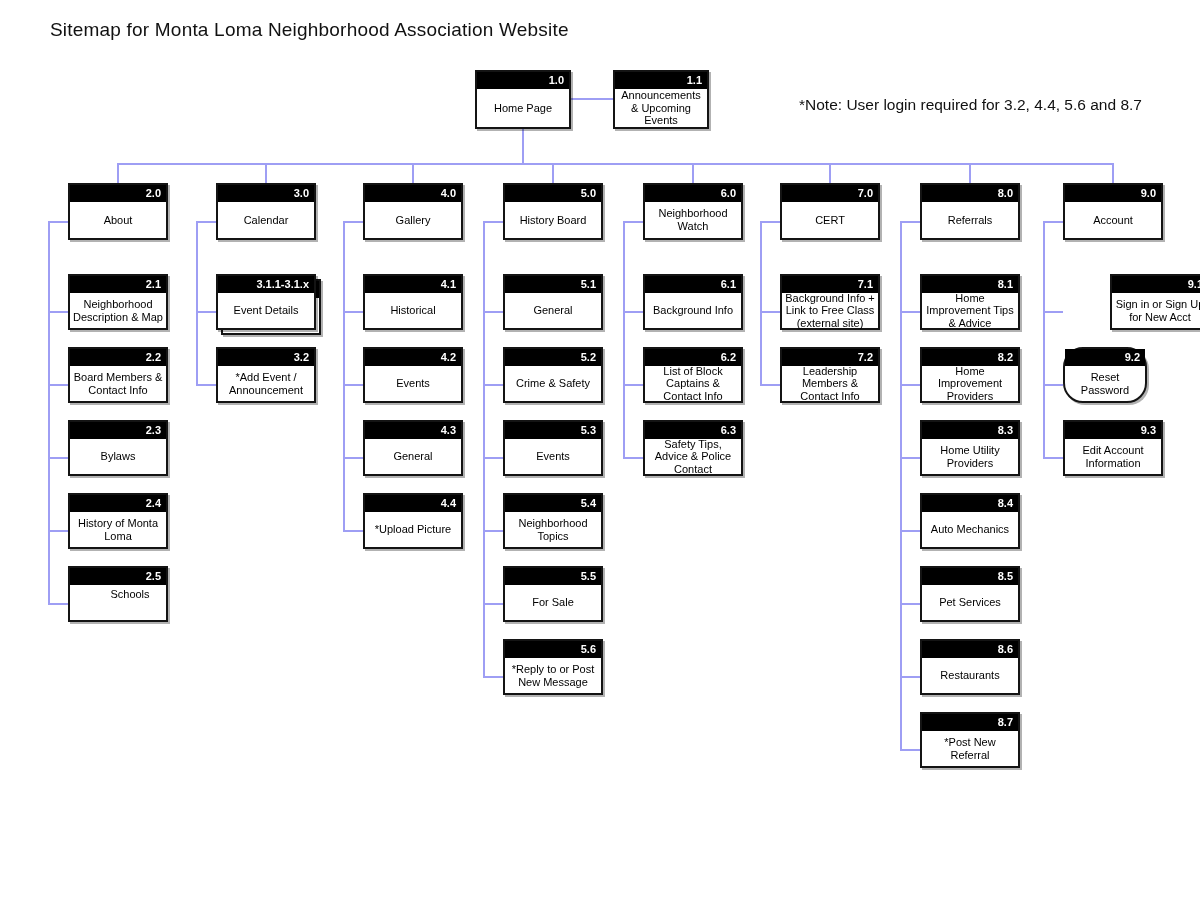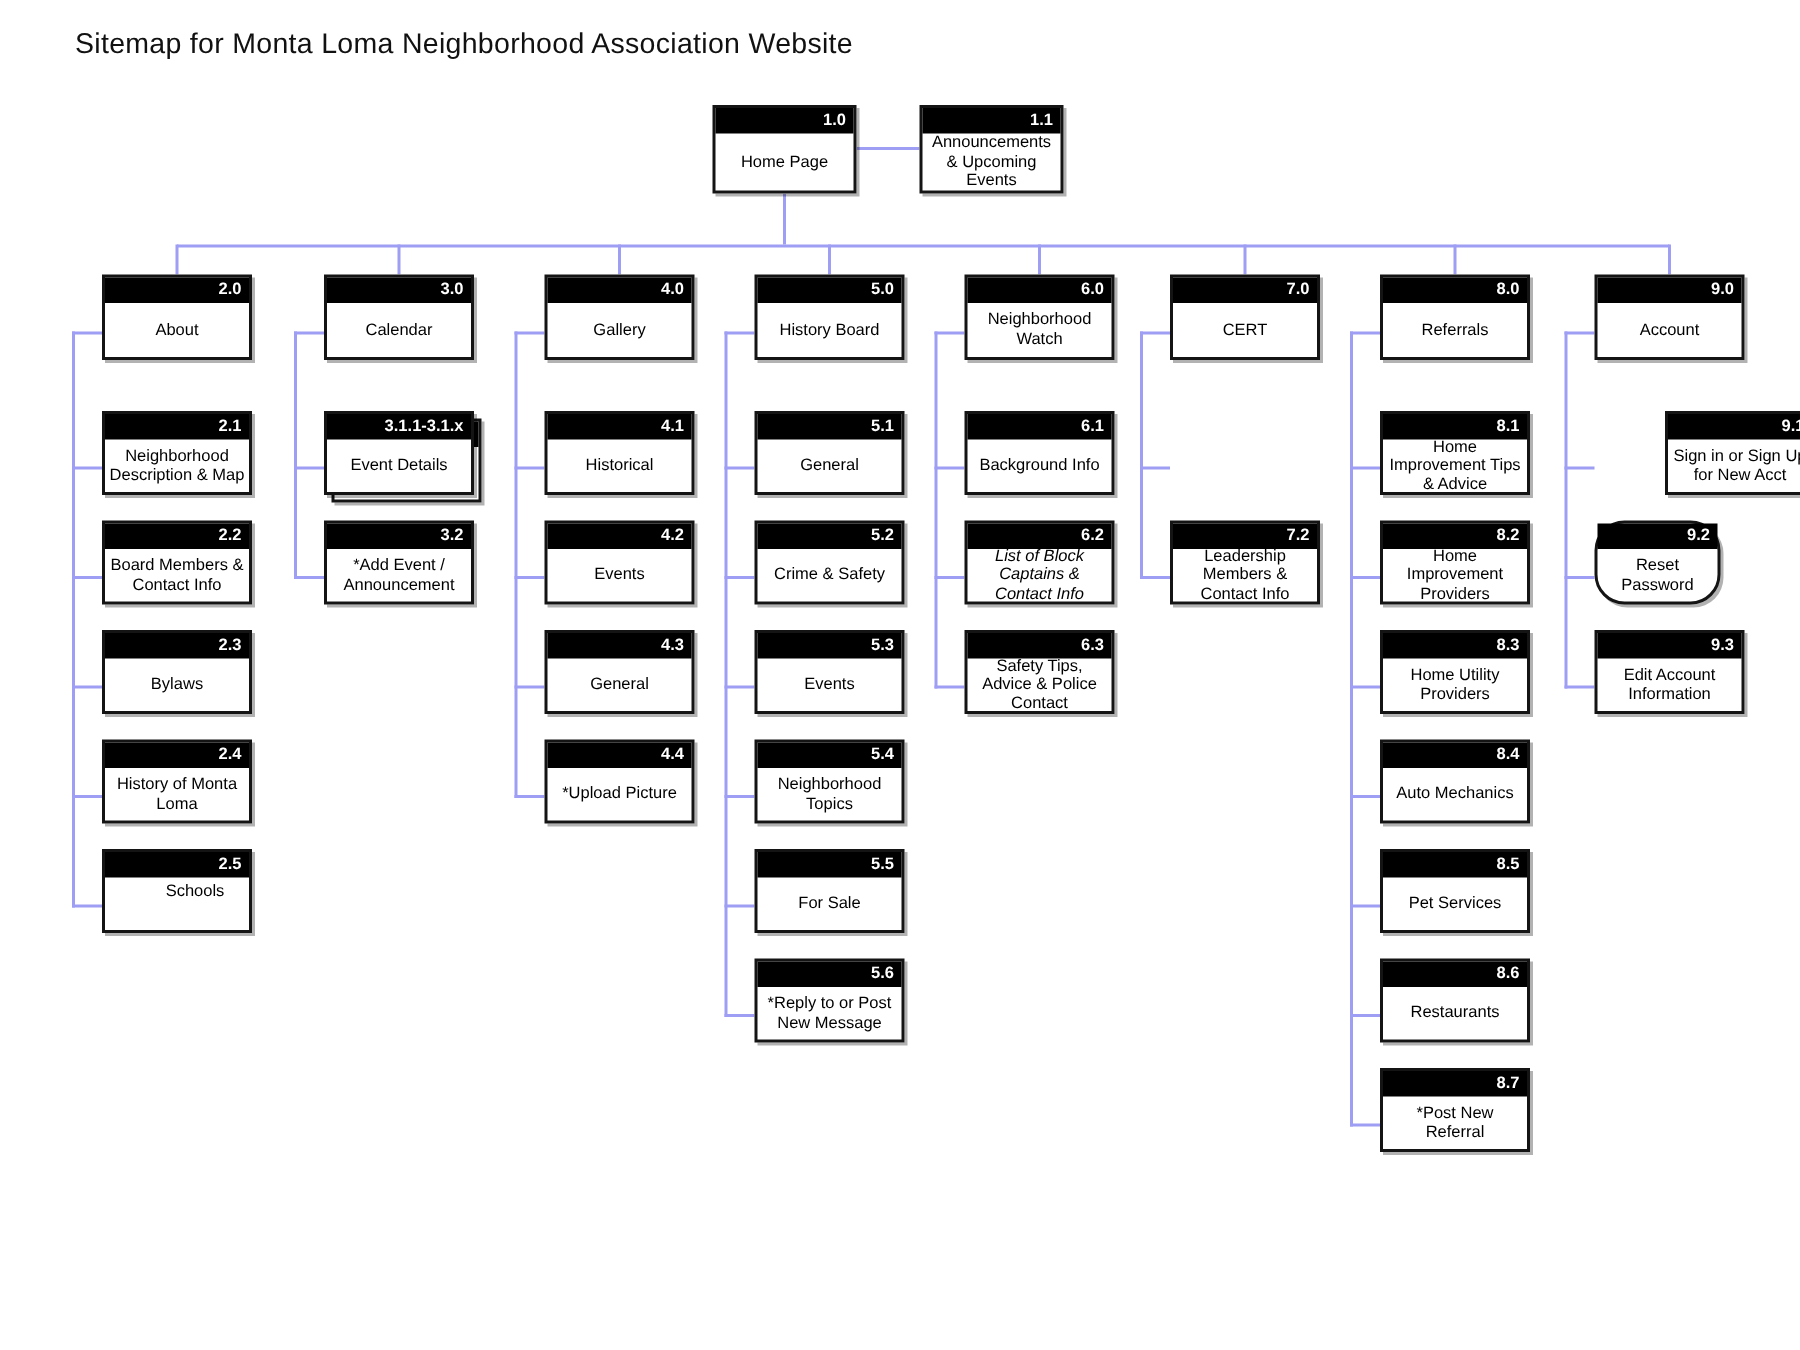--- a/index.html
+++ b/index.html
@@ -14,20 +14,21 @@
               padding-right:5px; font-size:11px; font-weight:bold; box-sizing:border-box; }
   .box .lbl { display:flex; align-items:center; justify-content:center; text-align:center;
               font-size:11px; line-height:1.15; color:#000; padding:0 2px; box-sizing:border-box; }
   .stack-behind { box-shadow:2px 2px 0 rgba(0,0,0,0.30); }
 </style>
 </head>
 <body>
 
 <div id="stage">
   <div id="title">Sitemap for Monta Loma Neighborhood Association Website</div>
+  <div id="note">*Note: User login required for 3.2, 4.4, 5.6 and 8.7</div>
 <div class="box" style="left: 475px; top: 70px; width: 96px; height: 59px; z-index: 1;">
       <div class="hdr">1.0</div>
       <div class="lbl" style="height: 38px;">Home Page</div>
     </div>
     <div class="box" style="left: 613px; top: 70px; width: 96px; height: 59px; z-index: 1;">
       <div class="hdr">1.1</div>
       <div class="lbl" style="height: 38px;">Announcements &amp; Upcoming Events</div>
     </div>
     <div class="connector" style="left: 571px; top: 98px; width: 42px; height: 2px;"></div>
     <div class="connector" style="left: 522px; top: 129px; width: 2px; height: 34px;"></div>
@@ -159,34 +160,38 @@
     <div class="connector" style="left: 623px; top: 221px; width: 20px; height: 2px;"></div>
     <div class="connector" style="left: 623px; top: 221px; width: 2px; height: 238px;"></div>
     <div class="connector" style="left: 623px; top: 311px; width: 20px; height: 2px;"></div>
     <div class="box" style="left: 643px; top: 274px; width: 100px; height: 56px; z-index: 1;">
       <div class="hdr">6.1</div>
       <div class="lbl" style="height: 35px;">Background Info</div>
     </div>
     <div class="connector" style="left: 623px; top: 384px; width: 20px; height: 2px;"></div>
     <div class="box" style="left: 643px; top: 347px; width: 100px; height: 56px; z-index: 1;">
       <div class="hdr">6.2</div>
-      <div class="lbl" style="height: 35px; font-style: italic;">List of Block Captains &amp; Contact Info</div>
+      <div class="lbl" style="height: 35px;">List of Block Captains &amp; Contact Info</div>
     </div>
     <div class="connector" style="left: 623px; top: 457px; width: 20px; height: 2px;"></div>
     <div class="box" style="left: 643px; top: 420px; width: 100px; height: 56px; z-index: 1;">
       <div class="hdr">6.3</div>
       <div class="lbl" style="height: 35px;">Safety Tips, Advice &amp; Police Contact</div>
     </div>
     <div class="box" style="left: 780px; top: 183px; width: 100px; height: 57px; z-index: 1;">
       <div class="hdr">7.0</div>
       <div class="lbl" style="height: 36px;">CERT</div>
     </div>
     <div class="connector" style="left: 760px; top: 221px; width: 20px; height: 2px;"></div>
     <div class="connector" style="left: 760px; top: 221px; width: 2px; height: 165px;"></div>
     <div class="connector" style="left: 760px; top: 311px; width: 20px; height: 2px;"></div>
+    <div class="box" style="left: 780px; top: 274px; width: 100px; height: 56px; z-index: 1;">
+      <div class="hdr">7.1</div>
+      <div class="lbl" style="height: 35px;">Background Info + Link to Free Class (external site)</div>
+    </div>
     <div class="connector" style="left: 760px; top: 384px; width: 20px; height: 2px;"></div>
     <div class="box" style="left: 780px; top: 347px; width: 100px; height: 56px; z-index: 1;">
       <div class="hdr">7.2</div>
       <div class="lbl" style="height: 35px;">Leadership Members &amp; Contact Info</div>
     </div>
     <div class="box" style="left: 920px; top: 183px; width: 100px; height: 57px; z-index: 1;">
       <div class="hdr">8.0</div>
       <div class="lbl" style="height: 36px; text-align: right;">Referrals</div>
     </div>
     <div class="connector" style="left: 900px; top: 221px; width: 20px; height: 2px;"></div>

